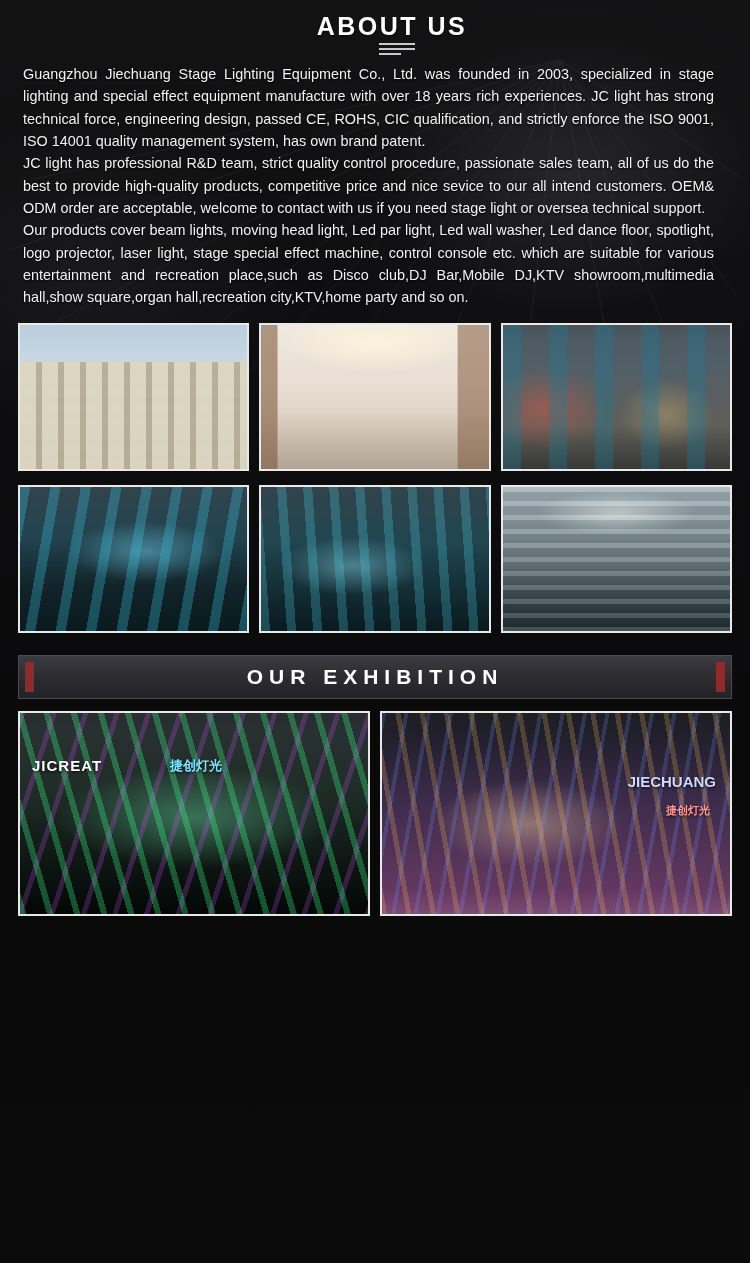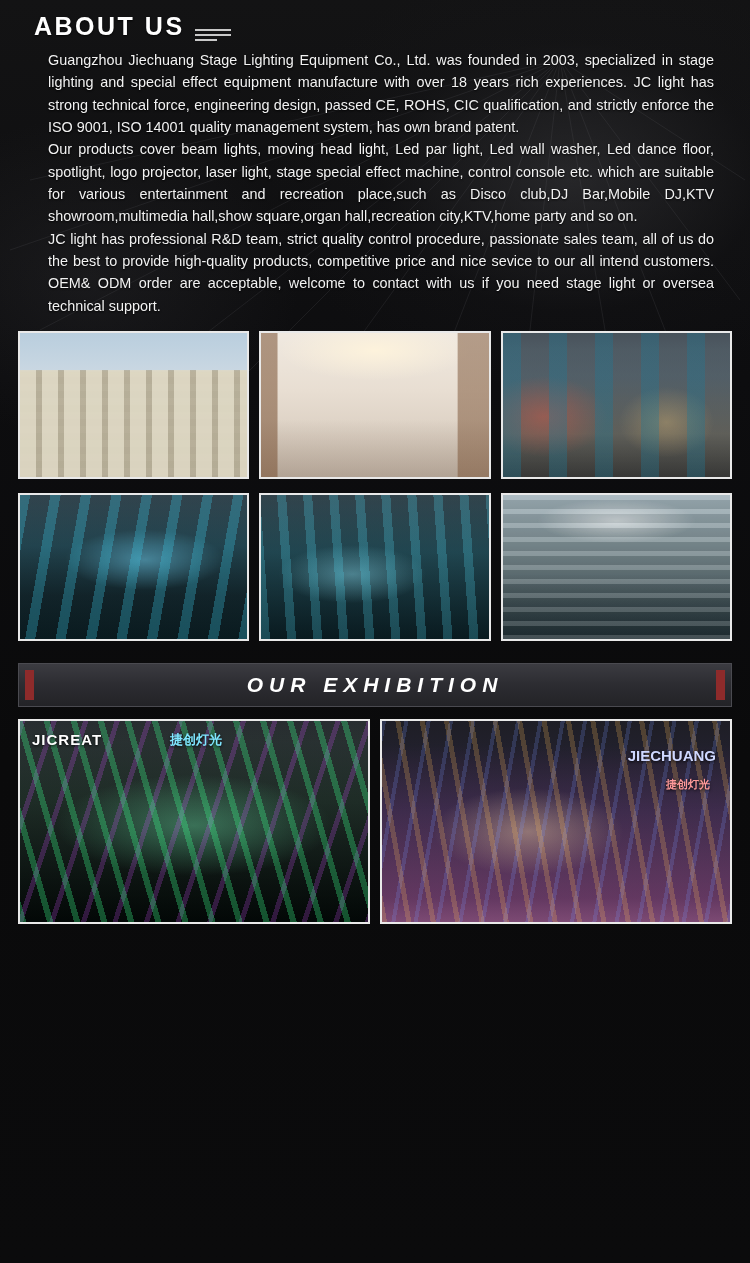--- a/index.html
+++ b/index.html
@@ -36,22 +36,23 @@
 
   .page {
     position: relative;
     z-index: 2;
     padding: 0;
   }
 
   
   .about-head {
     display: flex;
-    align-items: flex-end;
+    align-items: center;
     padding: 12px 0 4px 34px;
+    flex-direction: column;
   }
   .about-head h1 {
     margin: 0;
     font-size: 25px;
     letter-spacing: 2.5px;
     font-weight: bold;
     color: #ffffff;
     text-shadow: 0 1px 2px rgba(0,0,0,0.8);
   }
   .head-lines {
@@ -65,21 +66,21 @@
     display: block;
     height: 2px;
     background: #c9c9c9;
   }
   .head-lines span:nth-child(1) { width: 36px; }
   .head-lines span:nth-child(2) { width: 36px; }
   .head-lines span:nth-child(3) { width: 22px; }
 
   
   .about-body {
-    padding: 4px 36px 0 48px;
+    padding: 4px 36px 0 23px;
   }
   .about-body p {
     margin: 0 0 0 0;
     font-size: 14.4px;
     line-height: 1.55;
     color: #f2f2f2;
     text-align: justify;
     text-shadow: 0 1px 2px rgba(0,0,0,0.9);
   }
 
@@ -122,21 +123,20 @@
     background: #8e2b2b;
   }
   .exh-banner::before { left: 6px; }
   .exh-banner::after { right: 6px; }
   .exh-banner h2 {
     margin: 6px;
     font-size: 21px;
     letter-spacing: 6px;
     font-weight: bold;
     color: #ffffff;
-    font-style: italic;
   }
 
   .grid-2 {
     display: grid;
     grid-template-columns: repeat(2, 1fr);
     gap: 10px;
     padding: 0 18px;
     margin-top: 12px;
   }
   .photo-lg {
@@ -263,20 +263,21 @@
       linear-gradient(180deg, rgba(255,200,225,0.35) 0 14%, rgba(0,0,0,0.35) 70%, rgba(0,0,0,0.6) 100%);
   }
 
   
   .ph-label {
     position: absolute;
     color: #ffffff;
     font-weight: bold;
     text-shadow: 0 1px 3px rgba(0,0,0,0.85);
     white-space: nowrap;
+    margin-top: 34px;
   }
   .lbl-jc { left: 12px; top: 10px; font-size: 15px; letter-spacing: 1px; }
   .lbl-cn { left: 150px; top: 10px; font-size: 13px; color: #7fe6ff; }
   .lbl-booth { right: 14px; top: 26px; font-size: 15px; color: #cfd8ff; }
   .lbl-red { right: 20px; top: 56px; font-size: 11px; color: #ff9a9a; }
   .lbl-banner { left: 50%; transform: translateX(-50%); top: 8px; font-size: 10px; color: #ffd9e8; }
   .lbl-banner2 { left: 50%; transform: translateX(-50%); top: 24px; font-size: 9px; color: #ffe9f2; font-weight: normal; }
 
   .bottom-pad { height: 16px; }
 </style>
@@ -308,22 +309,22 @@
     <h1>ABOUT US</h1>
     <div class="head-lines">
       <span></span>
         <span></span>
         <span></span>
     </div>
   </div>
 
   <div class="about-body">
     <p>Guangzhou Jiechuang Stage Lighting Equipment Co., Ltd. was founded in 2003, specialized in stage lighting and special effect equipment manufacture with over 18 years rich experiences. JC light has strong technical force, engineering design, passed CE, ROHS, CIC qualification, and strictly enforce the ISO 9001, ISO 14001 quality management system, has own brand patent.</p>
+    <p>JC light has professional R&amp;D team, strict quality control procedure, passionate sales team, all of us do the best to provide high-quality products, competitive price and nice sevice to our all intend customers. OEM&amp; ODM order are acceptable, welcome to contact with us if you need stage light or oversea technical support.</p>
     <p>Our products cover beam lights, moving head light, Led par light, Led wall washer, Led dance floor, spotlight, logo projector, laser light, stage special effect machine, control console etc.  which are suitable for various entertainment and recreation place,such as Disco club,DJ Bar,Mobile DJ,KTV showroom,multimedia hall,show square,organ hall,recreation city,KTV,home party and so on.</p>
-    <p>JC light has professional R&amp;D team, strict quality control procedure, passionate sales team, all of us do the best to provide high-quality products, competitive price and nice sevice to our all intend customers. OEM&amp; ODM order are acceptable, welcome to contact with us if you need stage light or oversea technical support.</p>
   </div>
 
   <div class="grid-3">
     <div class="photo">
       <div class="photo-inner ph-factory"></div>
     </div>
     <div class="photo">
       <div class="photo-inner ph-showroom"></div>
     </div>
     <div class="photo">

